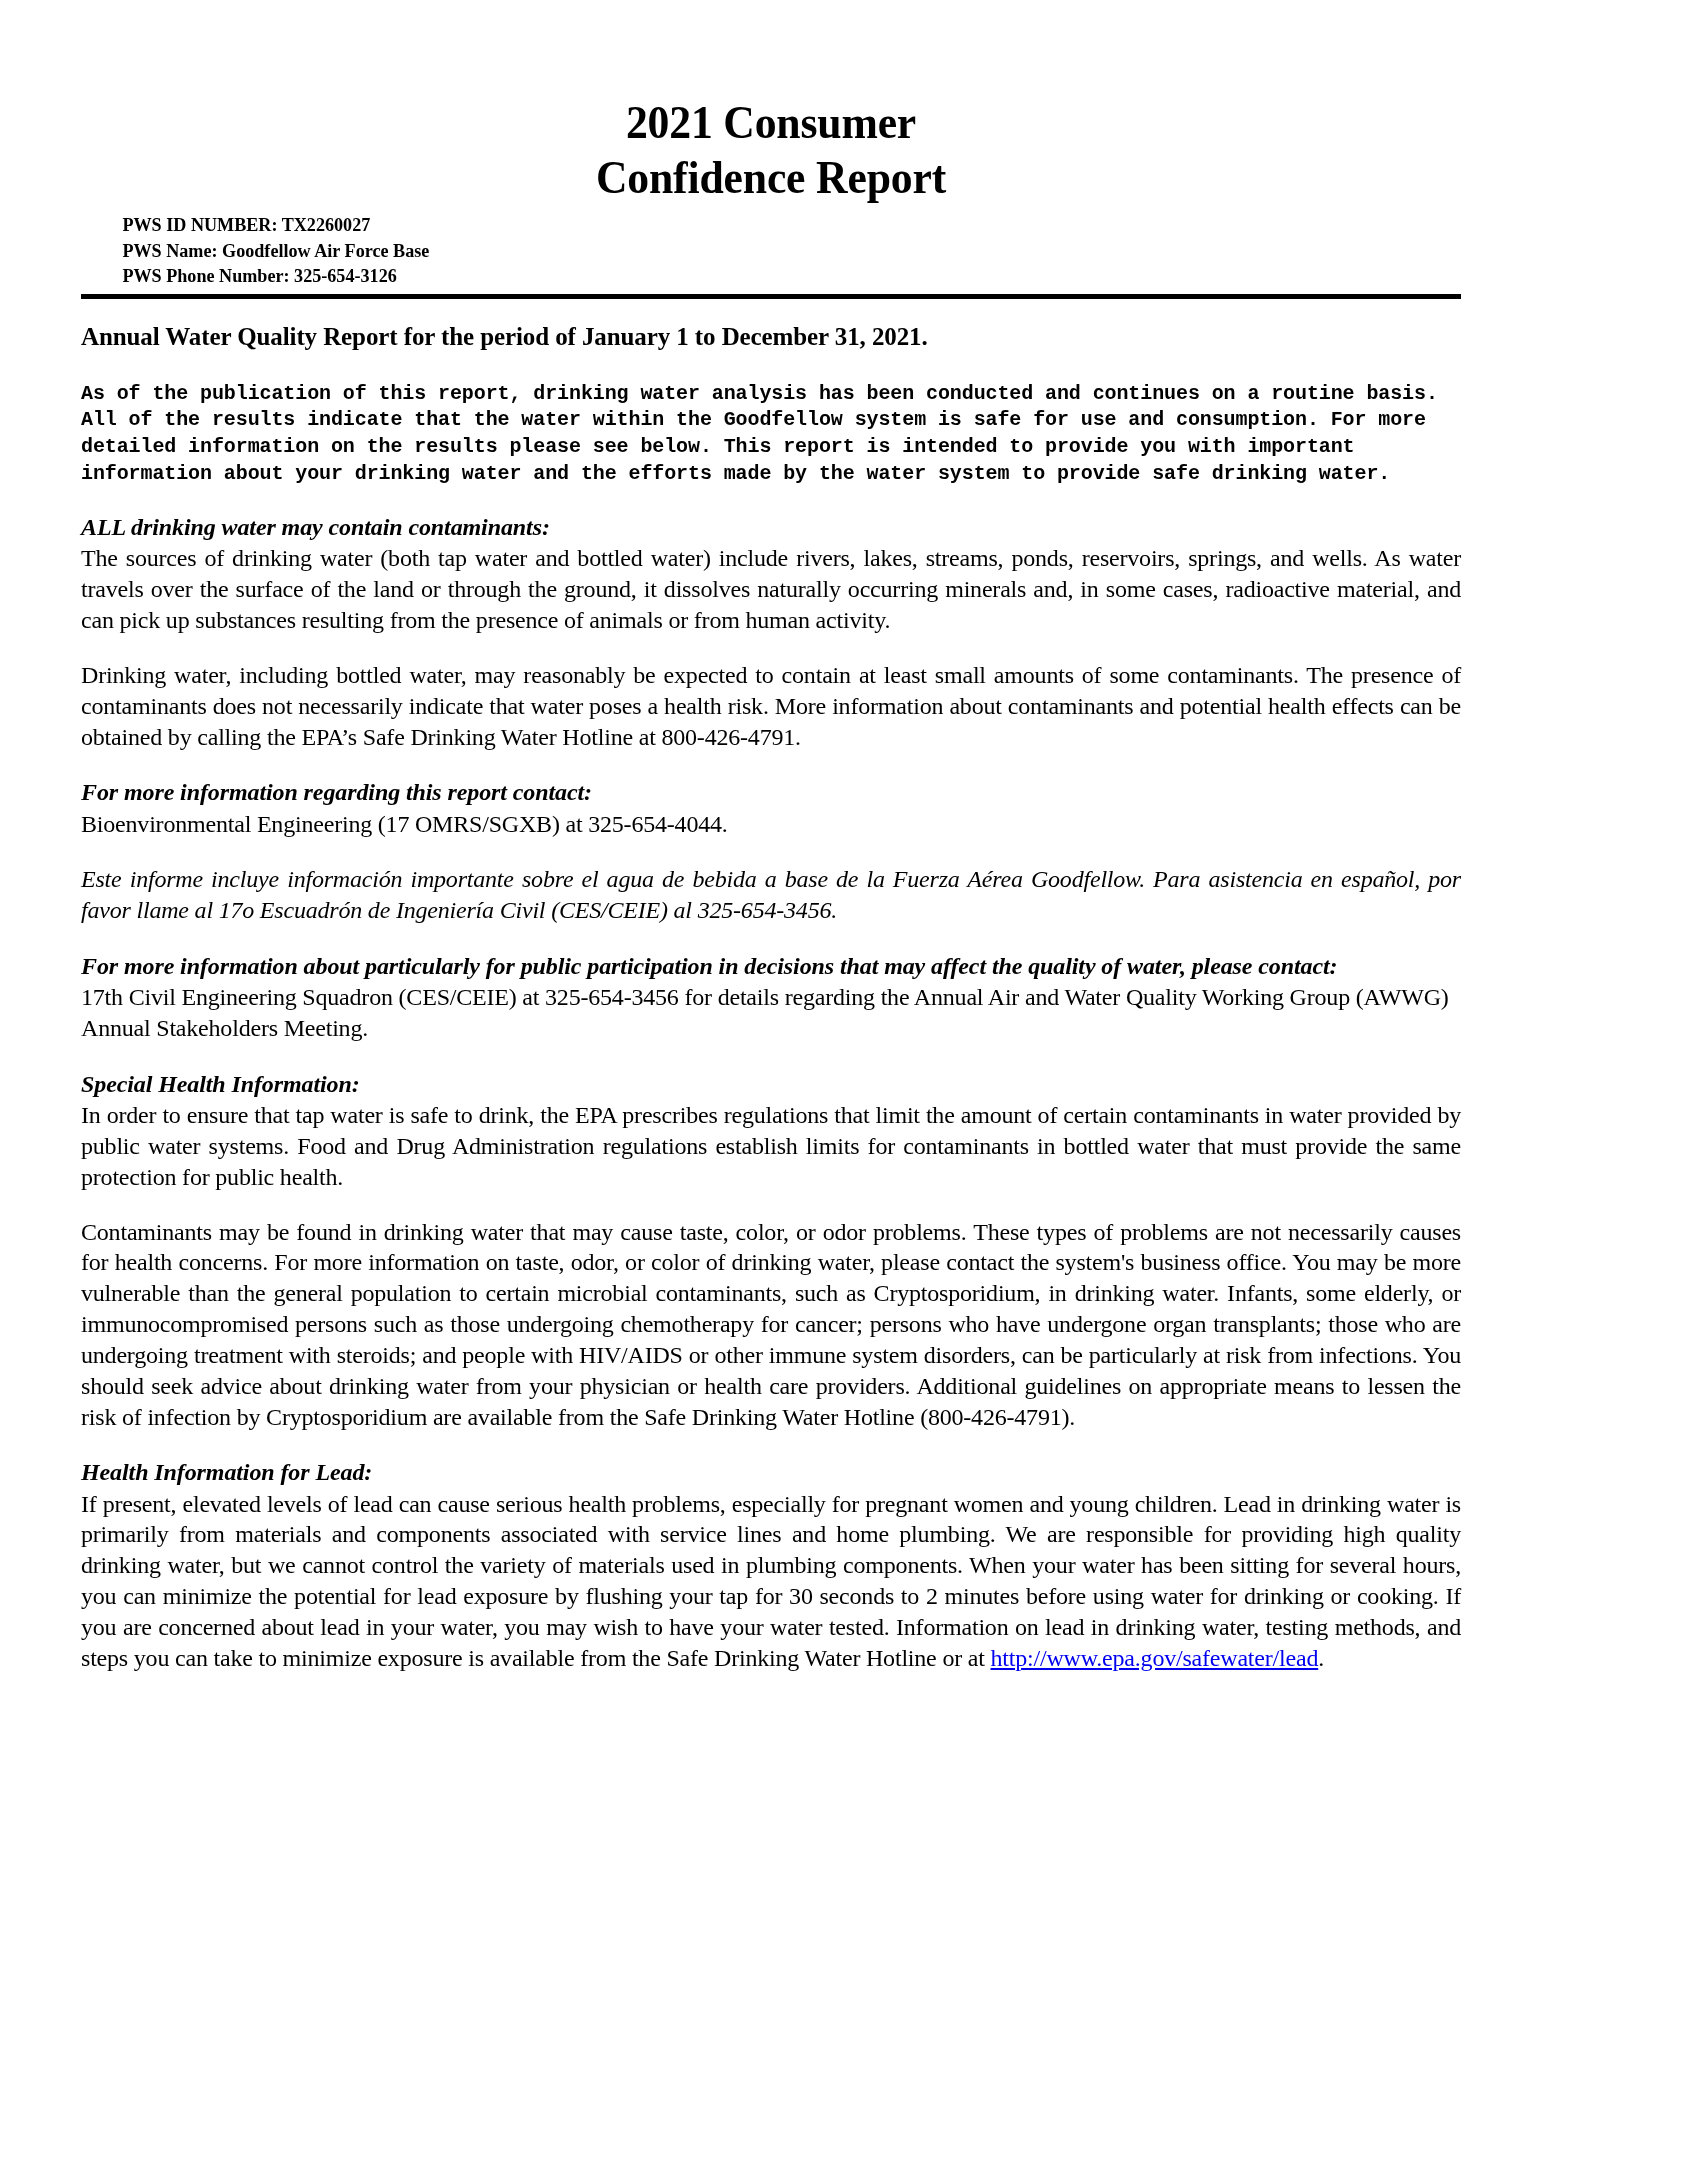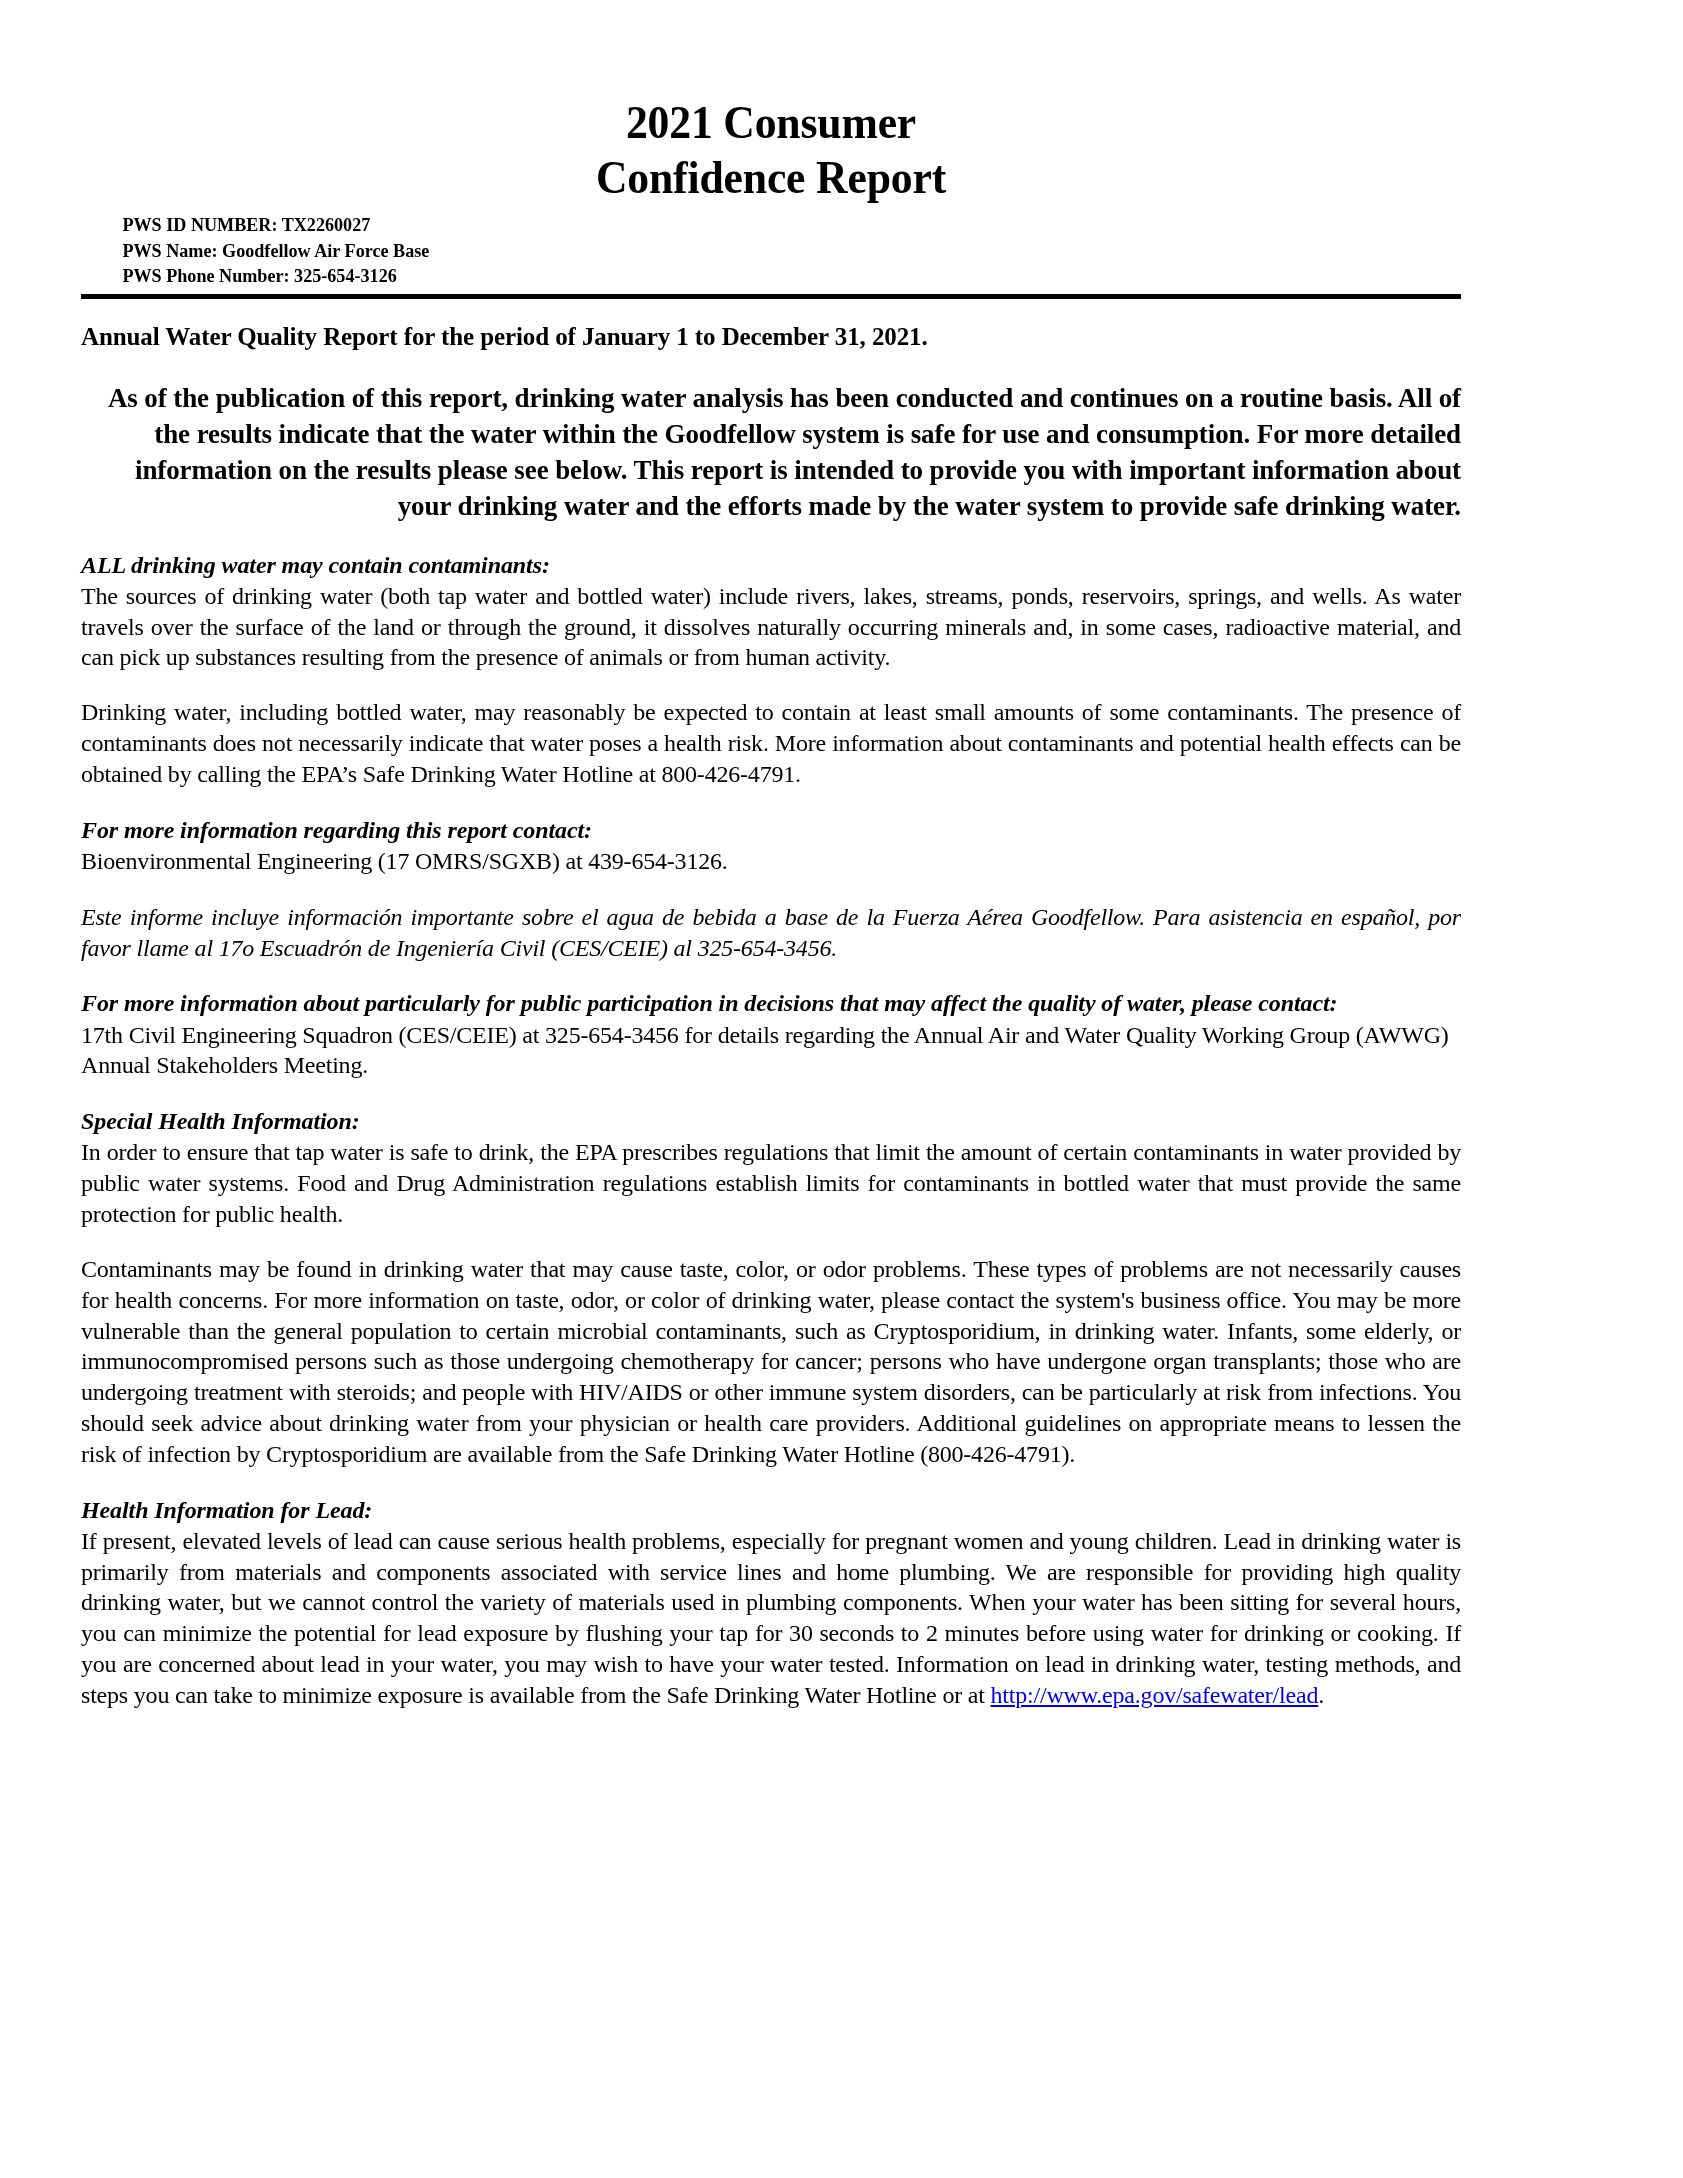--- a/index.html
+++ b/index.html
@@ -56,25 +56,26 @@
     font-weight: bold;
     font-size: 25px;
     margin-top: 24px;
     letter-spacing: -0.1px;
   }
   p {
     margin: 0;
   }
   .intro {
     font-weight: bold;
-    font-size: 27px;
+    font-size: 20px;
     line-height: 1.33;
     margin-top: 30px;
-    text-align: right;
+    text-align: left;
     letter-spacing: -0.1px;
+    font-family: Liberation Mono, monospace;
   }
   .section {
     margin-top: 25px;
   }
   .heading {
     font-style: italic;
     font-weight: bold;
     font-size: 24px;
     line-height: 1.3;
     letter-spacing: -0.1px;
@@ -125,21 +126,21 @@
   <p class="intro">As of the publication of this report, drinking water analysis has been conducted and continues on a routine basis.  All of the results indicate that the water within the Goodfellow system is safe for use and consumption.  For more detailed information on the results please see below. This report is intended to provide you with important information about your drinking water and the efforts made by the water system to provide safe drinking water.</p>
 
   <div class="section">
     <p class="heading">ALL drinking water may contain contaminants:</p>
     <p class="body-text">The sources of drinking water (both tap water and bottled water) include rivers, lakes, streams, ponds, reservoirs, springs, and wells. As water travels over the surface of the land or through the ground, it dissolves naturally occurring minerals and, in some cases, radioactive material, and can pick up substances resulting from the presence of animals or from human activity.</p>
     <p class="body-text gap"><span>Drinking water, including bottled water, may reasonably be expected to contain at least small amounts of some contaminants. The presence of contaminants does not necessarily indicate that water poses a health risk. More information about contaminants and potential health effects can be obtained by calling the EPA’s </span><b>Safe Drinking Water Hotline at 800-426-4791.</b></p>
   </div>
 
   <div class="section">
     <p class="heading">For more information regarding this report contact:</p>
-    <p class="body-text flush"><span>Bioenvironmental Engineering (17 OMRS/SGXB) at </span><b>439-654-3126.</b></p>
+    <p class="body-text flush"><span>Bioenvironmental Engineering (17 OMRS/SGXB) at </span><b>325-654-4044.</b></p>
   </div>
 
   <div class="section">
     <p class="body-text spanish"><span>Este informe incluye información importante sobre el agua de bebida a base de la Fuerza Aérea Goodfellow. Para asistencia en español, por favor llame al 17o Escuadrón de Ingeniería Civil (CES/CEIE) al </span><b>325-654-3456.</b></p>
   </div>
 
   <div class="section">
     <p class="heading">For more information about particularly for public participation in decisions that may affect the quality of water, please contact:</p>
     <p class="body-text flush">17th Civil Engineering Squadron (CES/CEIE) at 325-654-3456 for details regarding the Annual Air and Water Quality Working Group (AWWG) Annual Stakeholders Meeting.</p>
   </div>

